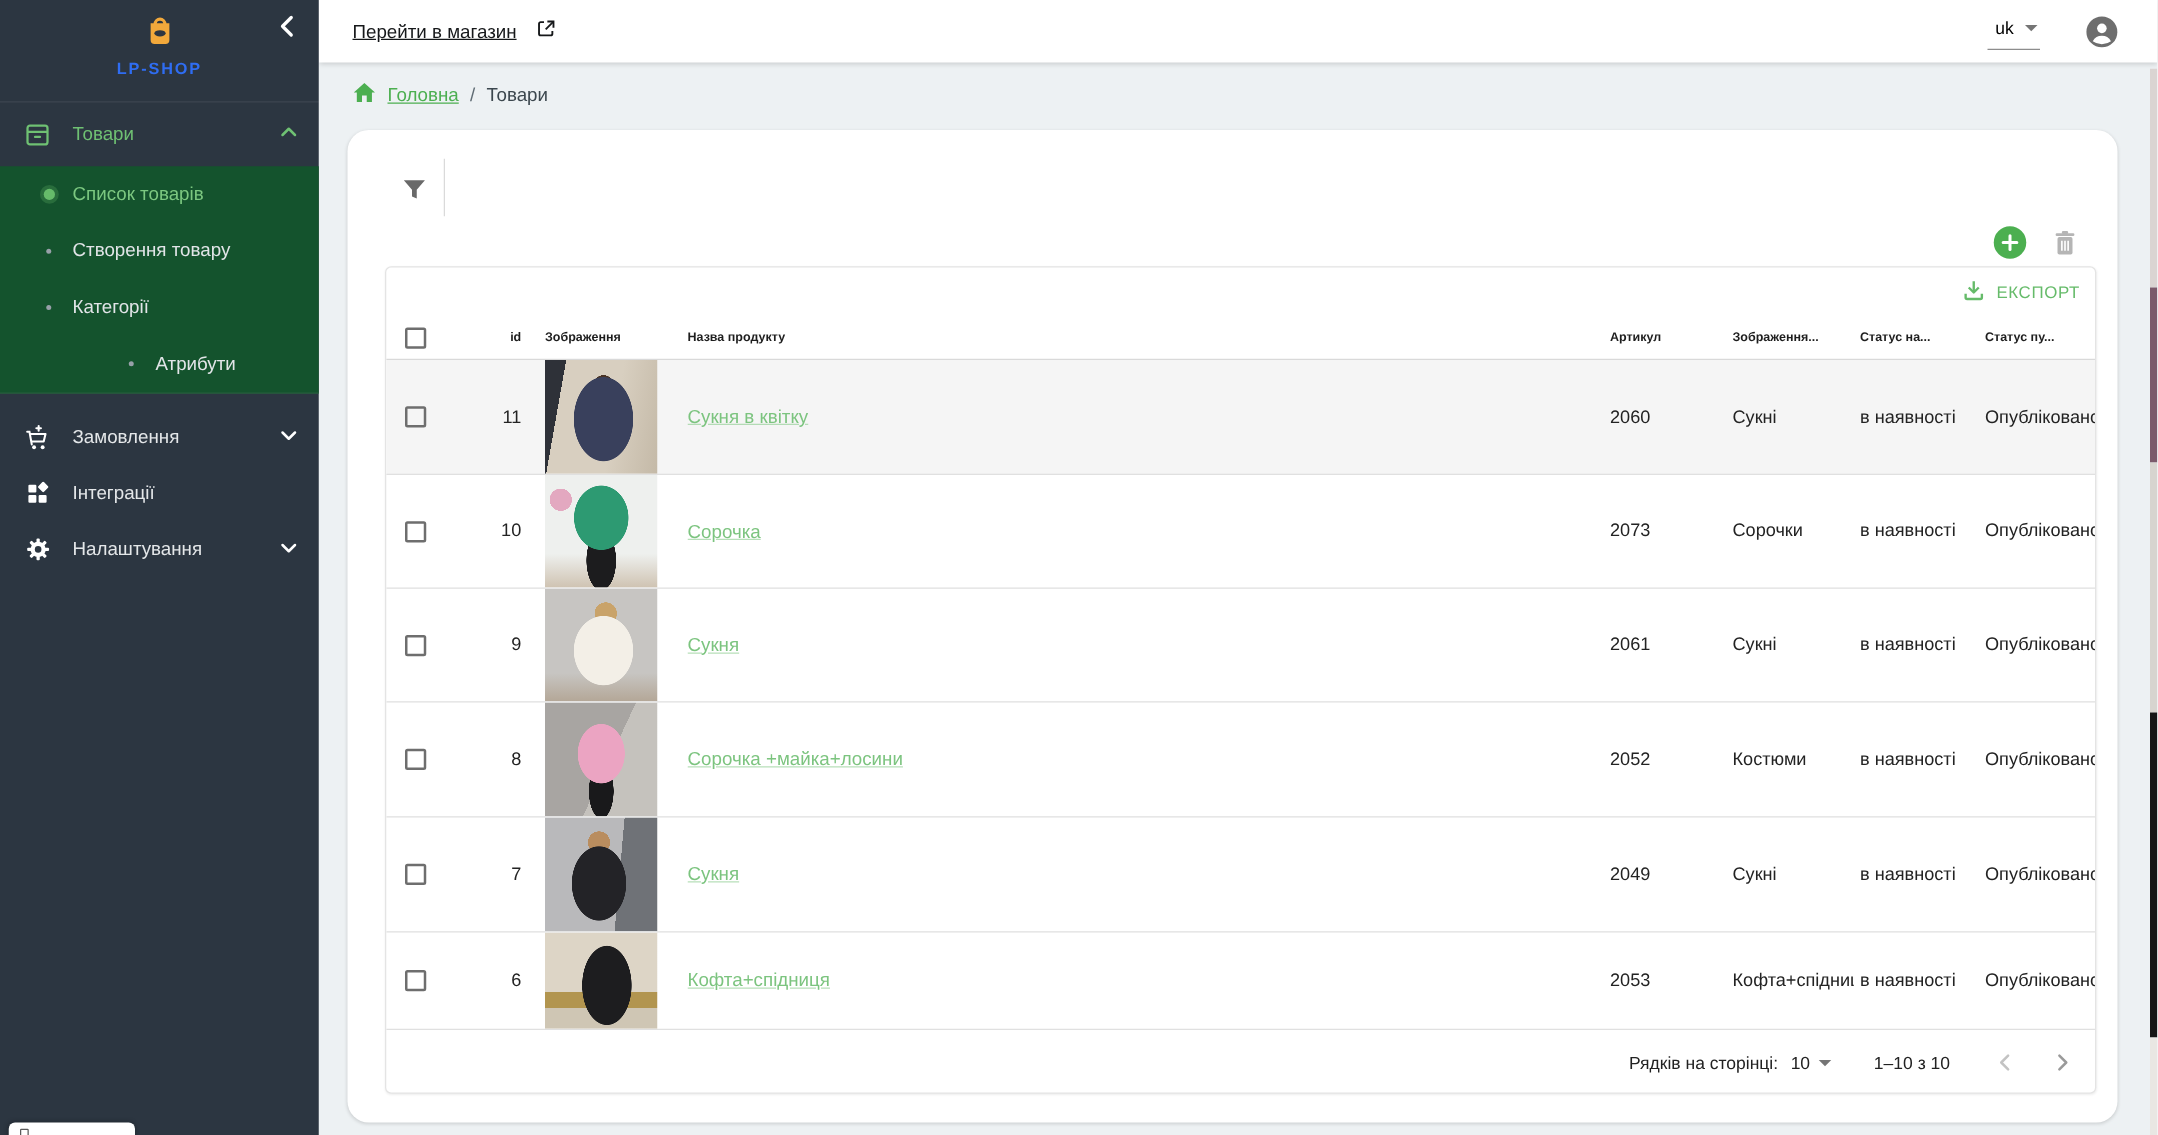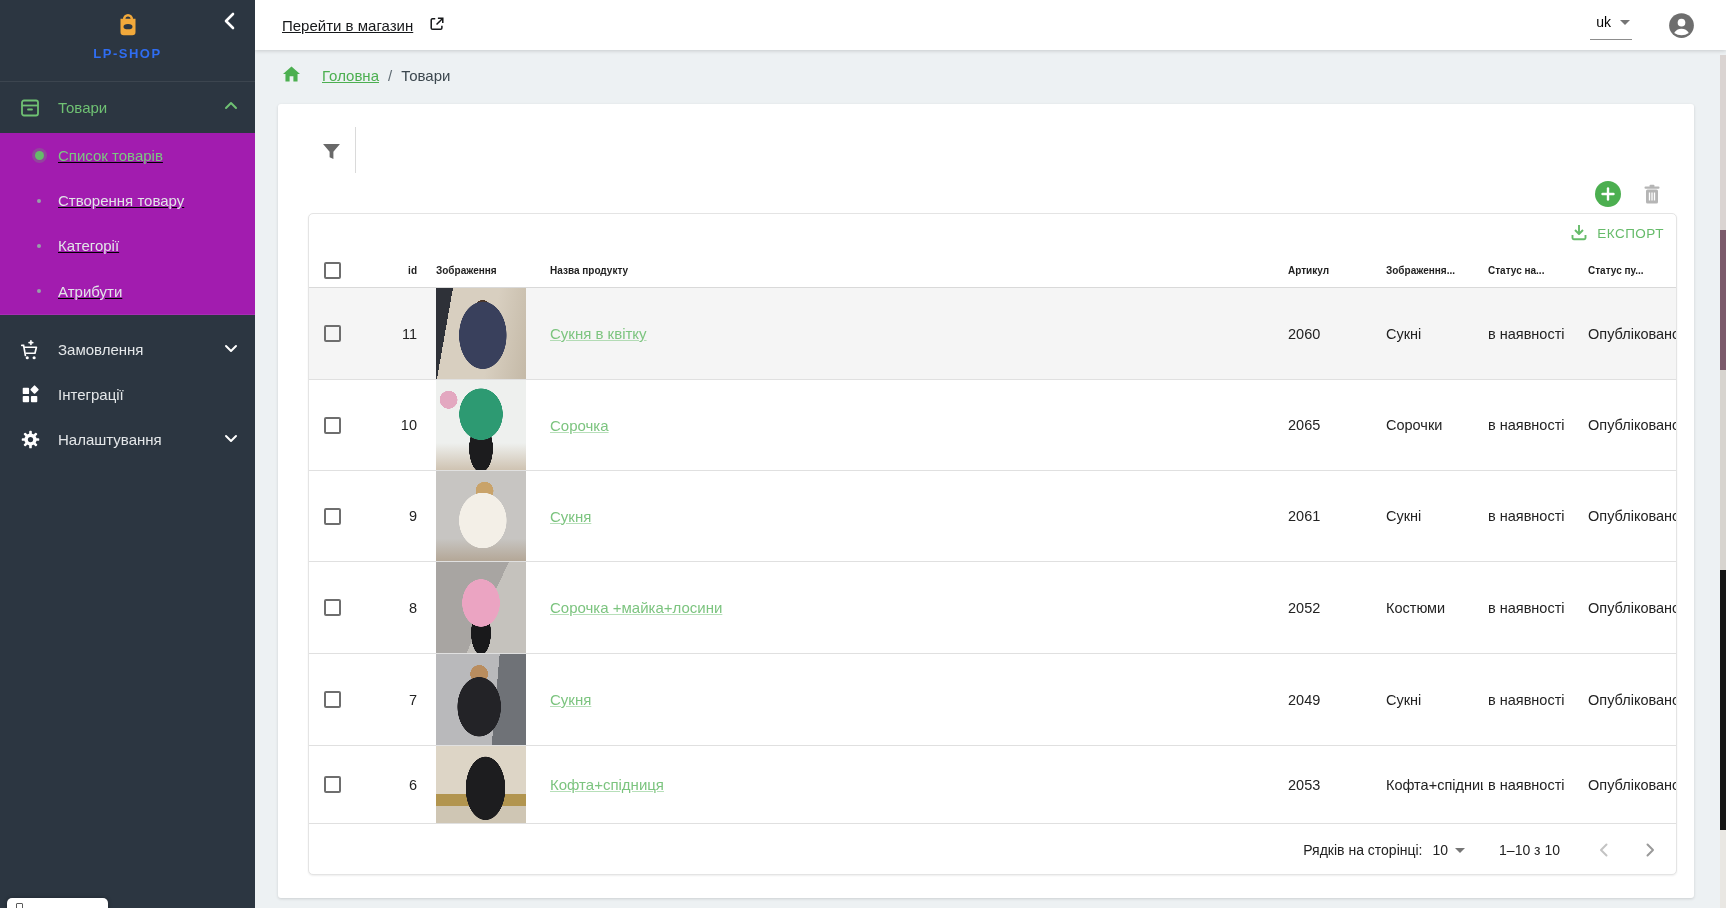--- a/index.html
+++ b/index.html
@@ -9,48 +9,48 @@
   
   .sidebar { position:absolute; left:0; top:0; width:255px; height:100%; background:#2c3641; z-index:5; }
   .sb-header { position:relative; height:82px; border-bottom:1px solid rgba(255,255,255,.08); }
   .sb-collapse { position:absolute; right:14px; top:10px; width:22px; height:22px; cursor:pointer; }
   .logo-wrap { padding-top:9px; text-align:center; }
   .logo-text { margin-top:3px; font-size:13px; font-weight:bold; letter-spacing:1.5px; color:#2f6df2; text-align:center; }
   .sb-item { position:relative; display:flex; align-items:center; height:45px; padding:0 16px 0 18px; color:#e4e7e9; font-size:15px; cursor:pointer; }
   .sb-item .sb-ico { width:24px; display:flex; justify-content:center; margin-right:16px; }
   .sb-item .sb-label { flex:1; }
   .sb-item-products { height:51px; color:#6fc173; }
-  .sb-submenu { background:#a21caf; border-bottom:1px solid rgba(255,255,255,.08);text-decoration:underline; }
+  .sb-submenu { background:#14532d; border-bottom:1px solid rgba(255,255,255,.08); }
   .sb-sub-item { display:flex; align-items:center; height:45px; padding-left:20px; color:#e2e5e8; font-size:15px; cursor:pointer; }
   .sb-sub-item .bullet-slot { width:38px; display:flex; justify-content:center; }
   .sb-sub-item.active { color:#7cc880; }
   .dot-sm { width:4px; height:4px; border-radius:50%; background:#97a0a8; }
   .dot-active { width:9px; height:9px; border-radius:50%; background:#66bb6a; box-shadow:0 0 0 3px rgba(102,187,106,.25); }
   .sb-group-lower { padding-top:12px; }
   .toast { position:absolute; left:7px; top:898px; width:101px; height:26px; background:#ffffff; border-radius:5px 5px 0 0; box-shadow:0 0 4px rgba(0,0,0,.3); overflow:hidden; }
   .toast-ico { position:absolute; left:9px; top:5px; width:7px; height:7px; border:1.5px solid #5a5a5a; border-radius:1px; }
 
   
   .topbar { position:absolute; left:255px; top:0; width:1471px; height:50px; background:#ffffff; box-shadow:0 1px 4px rgba(0,0,0,.16); display:flex; align-items:center; z-index:4; }
   .store-link { display:flex; align-items:center; gap:16px; margin-left:27px; font-size:15px; color:#16181a; text-decoration:underline; cursor:pointer; }
   .topbar-right { margin-left:auto; display:flex; align-items:center; padding-right:31px; }
   .lang-select { position:relative; display:flex; align-items:center; gap:9px; padding:4px 2px 9px 6px; border-bottom:1px solid #8d8d8d; cursor:pointer; margin-right:36px; }
   .lang-select .lang-txt { font-size:14px; color:#000000; }
   .caret-down { width:0; height:0; border-left:5px solid transparent; border-right:5px solid transparent; border-top:5px solid #757575; }
   .avatar { width:27px; height:27px; cursor:pointer; }
 
   
   .breadcrumb { position:absolute; left:283px; top:66px; display:flex; align-items:center; gap:9px; font-size:15px; z-index:2; }
-  .bc-home-link { display:flex; align-items:center; gap:22px; color:#4caf50; cursor:pointer; }
+  .bc-home-link { display:flex; align-items:center; gap:10px; color:#4caf50; cursor:pointer; }
   .bc-home-link .bc-txt { text-decoration:underline; }
   .bc-sep { color:#5f6b73; }
   .bc-current { color:#3c474e; }
 
   
-  .main-card { position:absolute; left:278px; top:104px; width:1416px; height:794px; background:#ffffff; border-radius:3px; box-shadow:0 1px 3px rgba(0,0,0,.14); }
+  .main-card { position:absolute; left:278px; top:104px; width:1416px; height:794px; background:#ffffff; border-radius:17px; box-shadow:0 1px 3px rgba(0,0,0,.14); }
   .filter-btn { position:absolute; left:40px; top:32px; width:26px; height:30px; display:flex; align-items:center; justify-content:center; cursor:pointer; }
   .filter-divider { position:absolute; left:77px; top:23px; width:1px; height:46px; background:#dadada; }
   .add-btn { position:absolute; left:1317px; top:77px; width:26px; height:26px; border-radius:50%; background:#4caf50; display:flex; align-items:center; justify-content:center; cursor:pointer; }
   .delete-btn { position:absolute; left:1363px; top:78px; width:22px; height:24px; display:flex; align-items:center; justify-content:center; cursor:pointer; }
 
   
   .table-paper { position:absolute; left:30px; top:109px; width:1369px; height:662px; background:#fff; border:1px solid #e4e4e4; border-radius:5px; box-shadow:0 1px 2px rgba(0,0,0,.07); overflow:hidden; }
   .export-row { position:relative; height:39px; }
   .export-btn { position:absolute; right:12px; top:9px; display:flex; align-items:center; gap:9px; color:#66bb6a; font-size:13.5px; font-weight:500; letter-spacing:.5px; cursor:pointer; }
 
@@ -158,21 +158,21 @@
             <span class="dot-sm"></span>
           </span>
         <span>Створення товару</span>
       </div>
       <div class="sb-sub-item">
         <span class="bullet-slot">
             <span class="dot-sm"></span>
           </span>
         <span>Категорії</span>
       </div>
-      <div class="sb-sub-item" style="height:46px;">
+      <div class="sb-sub-item" style="height:46px;justify-content:center;">
         <span class="bullet-slot">
             <span class="dot-sm"></span>
           </span>
         <span>Атрибути</span>
       </div>
     </div>
 
     <div class="sb-group-lower">
       <div class="sb-item">
         <span class="sb-ico">
@@ -344,21 +344,21 @@
         <div class="cell c-check">
             <span class="checkbox"></span>
           </div>
         <div class="cell c-id">10</div>
         <div class="cell c-img">
             <div class="prod-img img-10"></div>
           </div>
         <div class="cell c-name">
             <a class="prod-link">Сорочка</a>
           </div>
-        <div class="cell c-sku">2065</div>
+        <div class="cell c-sku">2073</div>
         <div class="cell c-cat">Сорочки</div>
         <div class="cell c-stock">в наявності</div>
         <div class="cell c-pub">Опубліковано</div>
       </div>
 
       <div class="trow" style="height:91px;">
         <div class="cell c-check">
             <span class="checkbox"></span>
           </div>
         <div class="cell c-id">9</div>

